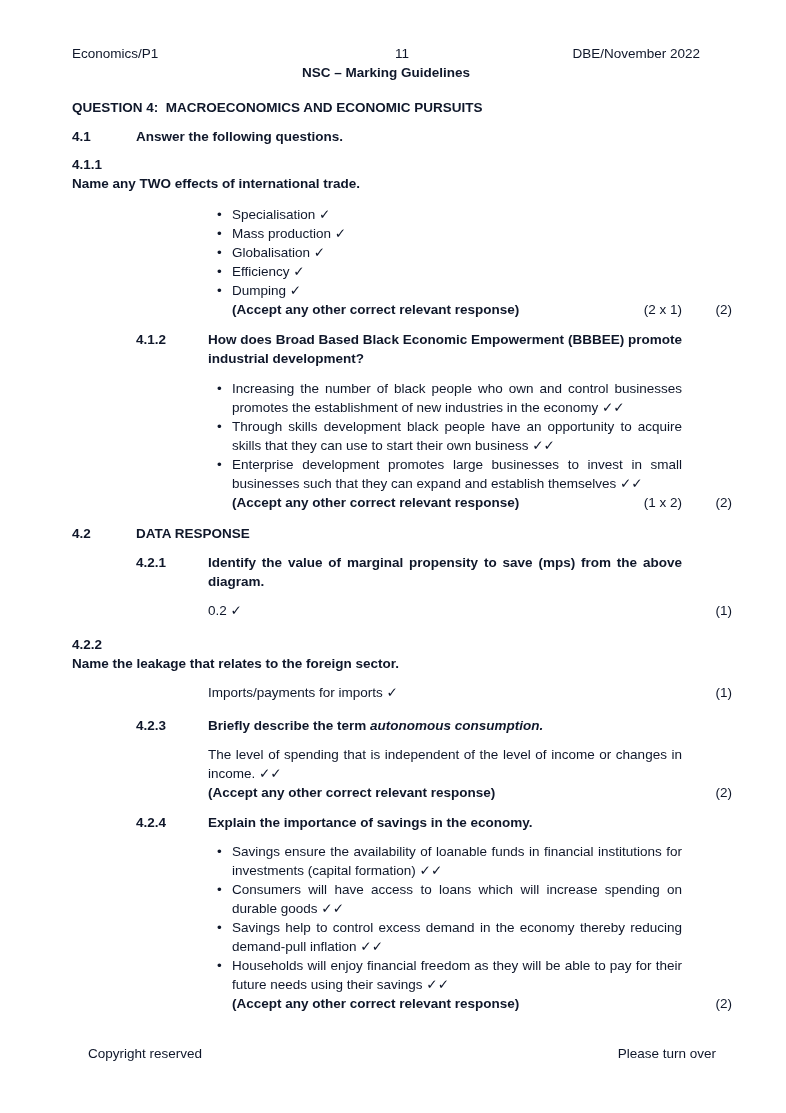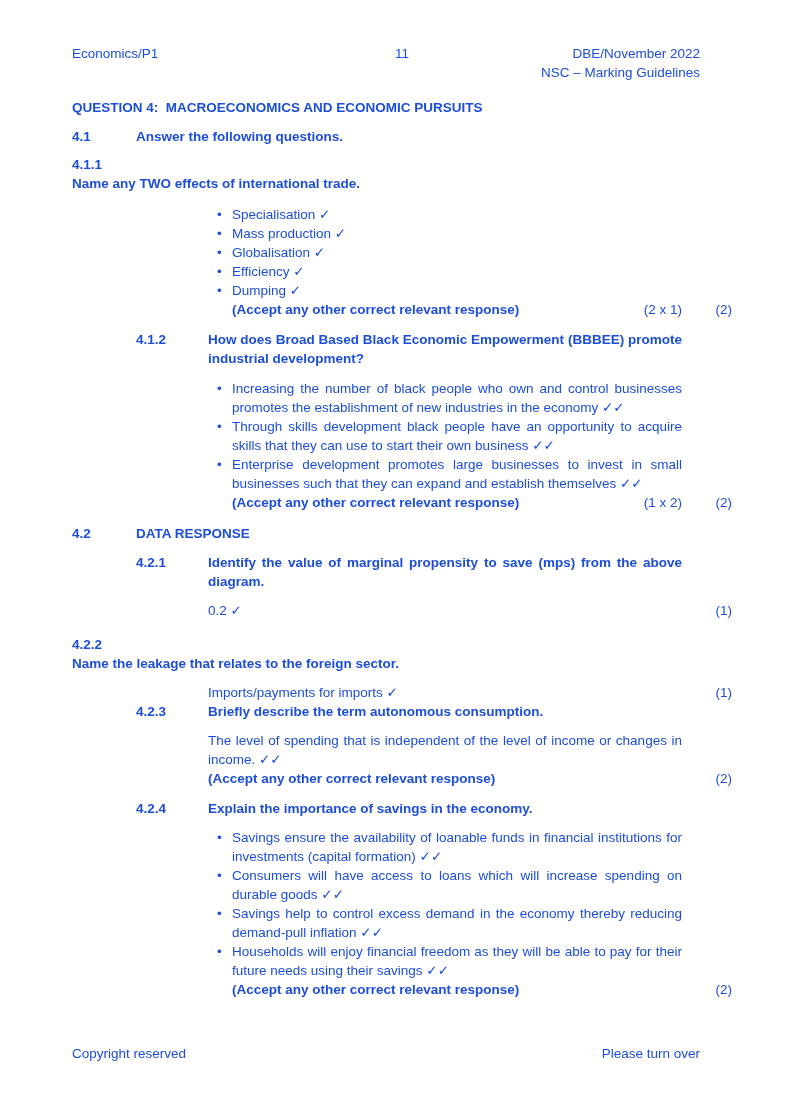--- a/index.html
+++ b/index.html
@@ -1,34 +1,34 @@
 <!DOCTYPE html>
 <html><head>
 <meta charset="utf-8">
 <style>
   html,body { margin:0; padding:0; background:#ffffff; }
   .page {
     position:relative;
     width:786px; height:1113px;
-    background:#ffffff; color:#1d4ed8;
+    background:#ffffff; color:#0f172a;
     font-family:"Liberation Sans","DejaVu Sans",sans-serif;
     font-size:13.5px; line-height:19px;
     box-sizing:border-box;
     padding:44px 54px 0 72px;
     overflow:hidden;
   }
   .bold { font-weight:bold; }
-  .italic { }
+  .italic { font-style:italic; }
 
   
   .hdr { width:660px; display:grid; grid-template-columns:1fr auto 1fr; }
   .hdr-left { text-align:left; }
   .hdr-center { text-align:center; }
   .hdr-right { text-align:right; padding-right:32px; }
-  .hdr-sub { width:628px; text-align:right; }
+  .hdr-sub { width:628px; text-align:center;font-weight:bold; }
 
   
   .title-block { margin-top:16px; width:610px; }
   .title-line { white-space:pre-wrap; font-weight:bold; }
   .marks-line { text-align:right; font-weight:bold; }
 
   
   .row { display:flex; }
   .c1 { width:64px; flex:none; }           
   .c2 { width:72px; flex:none; }           
@@ -43,26 +43,26 @@
 
   
   .accept-row { display:flex; justify-content:space-between; }
   .ind24 { padding-left:24px; }
 
   
   .mt9  { margin-top:9px;flex-direction:column; }
   .mt10 { margin-top:10px; }
   .mt11 { margin-top:11px; }
   .mt12 { margin-top:12px; }
-  .mt14 { }
+  .mt14 { margin-top:14px; }
   .mt15 { margin-top:15px;flex-direction:column; }
 
   
   .footer {
-    position:absolute; top:1044px; left:72px; width:628px;
+    position:absolute; top:1044px; left:88px; width:628px;
     display:flex; justify-content:space-between;
   }
 </style>
 </head>
 <body>
 
 <div class="page">
 
   <div class="hdr">
     <div class="hdr-left">Economics/P1</div>

